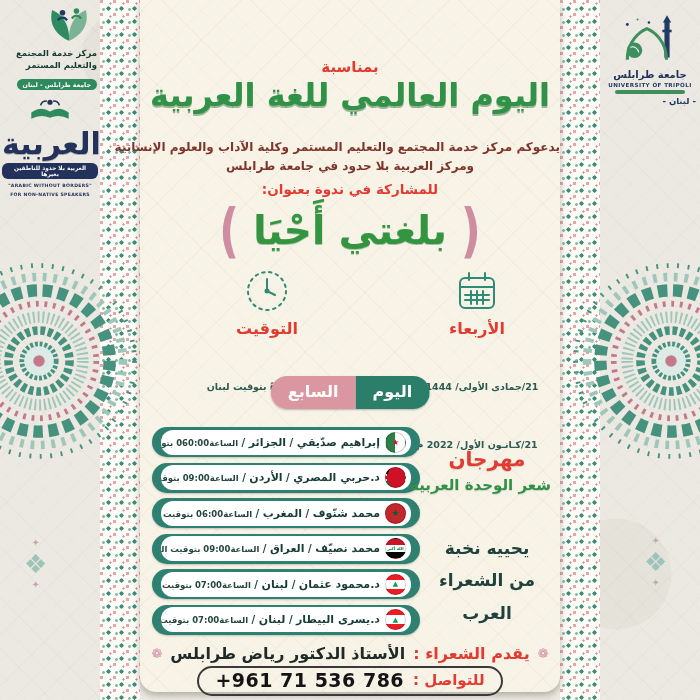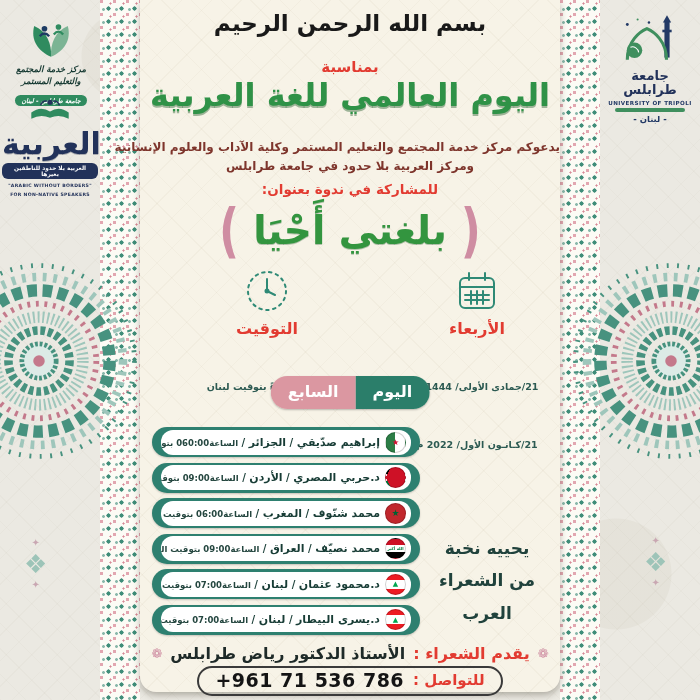--- a/index.html
+++ b/index.html
@@ -89,33 +89,33 @@
   
   .presenter{top:644px;display:flex;align-items:center;justify-content:center;gap:8px;}
   .presenter .p-orn{color:#cf8da2;font-size:13px;}
   .presenter .p-label{color:#e23b31;font-size:16px;font-weight:bold;}
   .presenter .p-name{color:#1e2a28;font-size:16px;font-weight:bold;}
   .contact{top:666px;display:flex;justify-content:center;}
   .contact-pill{display:inline-flex;align-items:center;gap:9px;border:2px solid #3a3a3a;border-radius:16px;padding:1px 16px 3px;}
   .contact-label{color:#e23b31;font-size:15px;font-weight:bold;}
   .contact-phone{direction:ltr;unicode-bidi:embed;color:#141414;font-size:19px;font-weight:bold;letter-spacing:.5px;}
   
-  .logo1{position:absolute;left:5px;top:20px;width:92px;text-align:center;z-index:2;font-style:italic;}
+  .logo1{position:absolute;left:5px;top:4px;width:92px;text-align:right;z-index:2;}
   .logo1 .l1-name{font-size:8.5px;font-weight:bold;color:#173a33;line-height:1.4;direction:rtl;}
   .l1-badge{display:inline-block;background:#2f8b5f;color:#fff;font-size:6.3px;font-weight:bold;padding:2px 6px;border-radius:7px;margin-top:3px;direction:rtl;}
   .logo2{position:absolute;left:2px;top:96px;width:96px;text-align:center;z-index:2;}
   .logo2 .l2-title{font-size:30px;font-weight:bold;color:#22325a;line-height:1.1;text-shadow:0 1px 0 rgba(20,30,60,.3);}
   .l2-badge{display:inline-block;background:#22325a;color:#fff;font-size:5.8px;font-weight:bold;padding:2px 5px;border-radius:6px;margin-top:3px;direction:rtl;}
   .l2-en{font-size:4.6px;font-weight:bold;color:#22325a;letter-spacing:.3px;line-height:1.6;margin-top:2px;}
   
   .uni{position:absolute;left:604px;top:14px;width:92px;text-align:center;z-index:2;}
   .uni-en{font-size:5.6px;font-weight:bold;color:#233a66;letter-spacing:.4px;margin-top:2px;}
   .uni-band{height:4px;width:76%;margin:2px auto;background:#3f8f5e;border-radius:2px;}
-  .uni-country{font-size:8.5px;font-weight:bold;color:#233a66;direction:rtl;}
-  .uni-ar{font-size:13px;font-weight:bold;color:#22325a;direction:rtl;line-height:1.1;margin-top:1px;}
+  .uni-country{font-size:8.5px;font-weight:bold;color:#233a66;direction:rtl;text-align:right;}
+  .uni-ar{font-size:10px;font-weight:bold;color:#22325a;direction:rtl;line-height:1.1;margin-top:1px;}
 </style>
 </head>
 <body>
 
 <div id="poster">
 
   <div class="strip left"></div>
   <div class="strip right"></div>
 
   <svg class="mandala left" width="210" height="210" viewBox="0 0 220 220">
@@ -194,21 +194,20 @@
       <circle cx="31" cy="8" r="1.2" fill="#233a66"></circle>
     </svg>
     <div class="uni-ar">جامعة طرابلس</div>
     <div class="uni-en">UNIVERSITY OF TRIPOLI</div>
     <div class="uni-band"></div>
     <div class="uni-country">- لبنان -</div>
   </div>
 
   <div class="card">
 
-    <div class="abs bismillah">بسم الله الرحمن الرحيم</div>
     <div class="abs occasion">بمناسبة</div>
     <div class="abs main-title">اليوم العالمي للغة العربية</div>
     <div class="abs invite1">يدعوكم مركز خدمة المجتمع والتعليم المستمر وكلية الآداب والعلوم الإنسانية</div>
     <div class="abs invite2">ومركز العربية بلا حدود في جامعة طرابلس</div>
     <div class="abs participation">للمشاركة في ندوة بعنوان:</div>
 
     <div class="abs seminar">
       <span class="orn">(</span>
       <span class="title">بلغتي أَحْيَا</span>
       <span class="orn">)</span>
@@ -299,20 +298,24 @@
         <div class="speaker-inner">
           <span class="flag lebanon"></span>
           <span class="sp-text">
             <b class="sp-name">د.يسرى البيطار</b><span class="sp-sep"> / </span><b class="sp-country">لبنان</b><span class="sp-sep"> / </span><span class="sp-time">الساعة07:00 بتوقيت لبنان</span>
           </span>
         </div>
       </div>
 
     </div>
 
+    <div class="festival">
+      <div class="f1">مهرجان</div>
+      <div class="f2">شعر الوحدة العربية</div>
+    </div>
     <div class="festival-sub">
       <div>يحييه نخبة</div>
       <div>من الشعراء العرب</div>
     </div>
 
     <div class="abs presenter">
       <span class="p-orn">❁</span>
       <span class="p-label">يقدم الشعراء :</span>
       <span class="p-name">الأستاذ الدكتور رياض طرابلس</span>
       <span class="p-orn">❁</span>

